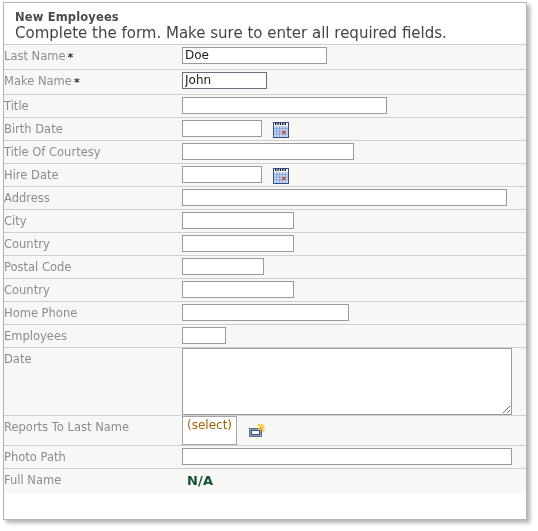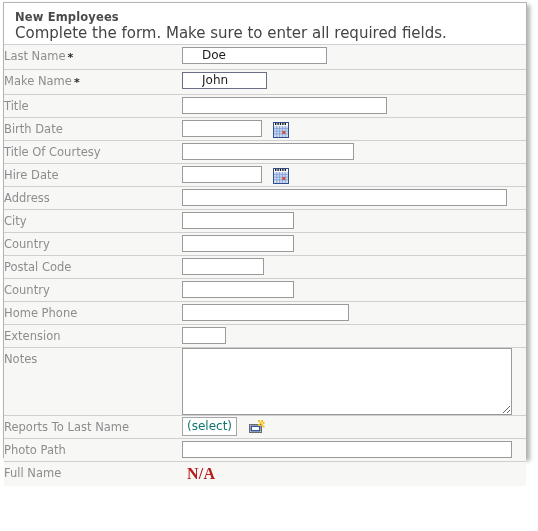--- a/index.html
+++ b/index.html
@@ -13,21 +13,21 @@
     overflow: hidden;
     font-family: "DejaVu Sans", "Liberation Sans", sans-serif;
   }
 
   
   #form-panel {
     position: absolute;
     left: 3px;
     top: 2px;
     width: 524px;
-    height: 456px;
+    height: 518px;
     background: #ffffff;
     border: 1px solid #b4b4b4;
     box-sizing: border-box;
     box-shadow: 3px 3px 4px rgba(0,0,0,0.30);
   }
 
   
   .panel-header {
     padding: 7px 0 4px 11px;
     background: #ffffff;
@@ -80,21 +80,21 @@
     white-space: nowrap;
   }
 
   
   input.txt {
     font-family: "DejaVu Sans", "Liberation Sans", sans-serif;
     font-size: 12px;
     color: #1b1b1b;
     height: 17px;
     line-height: 17px;
-    padding: 0 19px;
+    padding: 0 2px;
     margin: 0;
     background: #ffffff;
     border: 1px solid #9a9a9a;
     box-sizing: border-box;
     vertical-align: middle;
     outline: none;
   }
   input.txt.focused {
     border: 1px solid #6b6f86;
   }
@@ -139,48 +139,47 @@
     vertical-align: middle;
     position: relative;
     top: 1px;
     cursor: pointer;
   }
 
   
   .select-link {
     display: inline-block;
     font-size: 12px;
-    color: #0f766e;
+    color: #a16207;
     text-decoration: none;
     border: 1px solid #a6a6a6;
     background: #ffffff;
-    padding: 1px 4px 2px 4px;
+    padding: 1px 4px 12px 4px;
     line-height: 14px;
     vertical-align: middle;
     cursor: pointer;
   }
   .lookup-icon {
     display: inline-block;
     width: 16px;
     height: 16px;
     margin-left: 7px;
     vertical-align: middle;
     position: relative;
     top: 1px;
     cursor: pointer;
   }
 
   .static-value {
-    font-size: 16px;
-    color: #b91c1c;
+    font-size: 13px;
+    color: #14532d;
     line-height: 18px;
     padding: 3px 0 3px 5px;
     font-weight: bold;
     letter-spacing: 0.2px;
-    font-family: Liberation Serif, serif;
   }
 
   .tall-label { padding-top: 5px; padding-bottom: 7px; }
 </style>
 </head>
 <body>
 
 <div id="form-panel">
 
   <div class="panel-header">
@@ -319,28 +318,28 @@
       </tr>
 
       <tr class="form-row">
         <td class="cell-label">Home Phone</td>
         <td class="cell-field">
           <input class="txt w-phone" type="text" value="" style="">
         </td>
       </tr>
 
       <tr class="form-row">
-        <td class="cell-label">Extension</td>
+        <td class="cell-label">Employees</td>
         <td class="cell-field">
           <input class="txt w-extension" type="text" value="" style="">
         </td>
       </tr>
 
       <tr class="form-row">
-        <td class="cell-label">Notes</td>
+        <td class="cell-label">Date</td>
         <td class="cell-field">
           <textarea class="notes" style=""></textarea>
         </td>
       </tr>
 
       <tr class="form-row">
         <td class="cell-label tall-label" style="white-space:normal;">Reports To Last Name</td>
         <td class="cell-field">
           <a class="select-link">(select)</a>
           <span class="lookup-icon">

